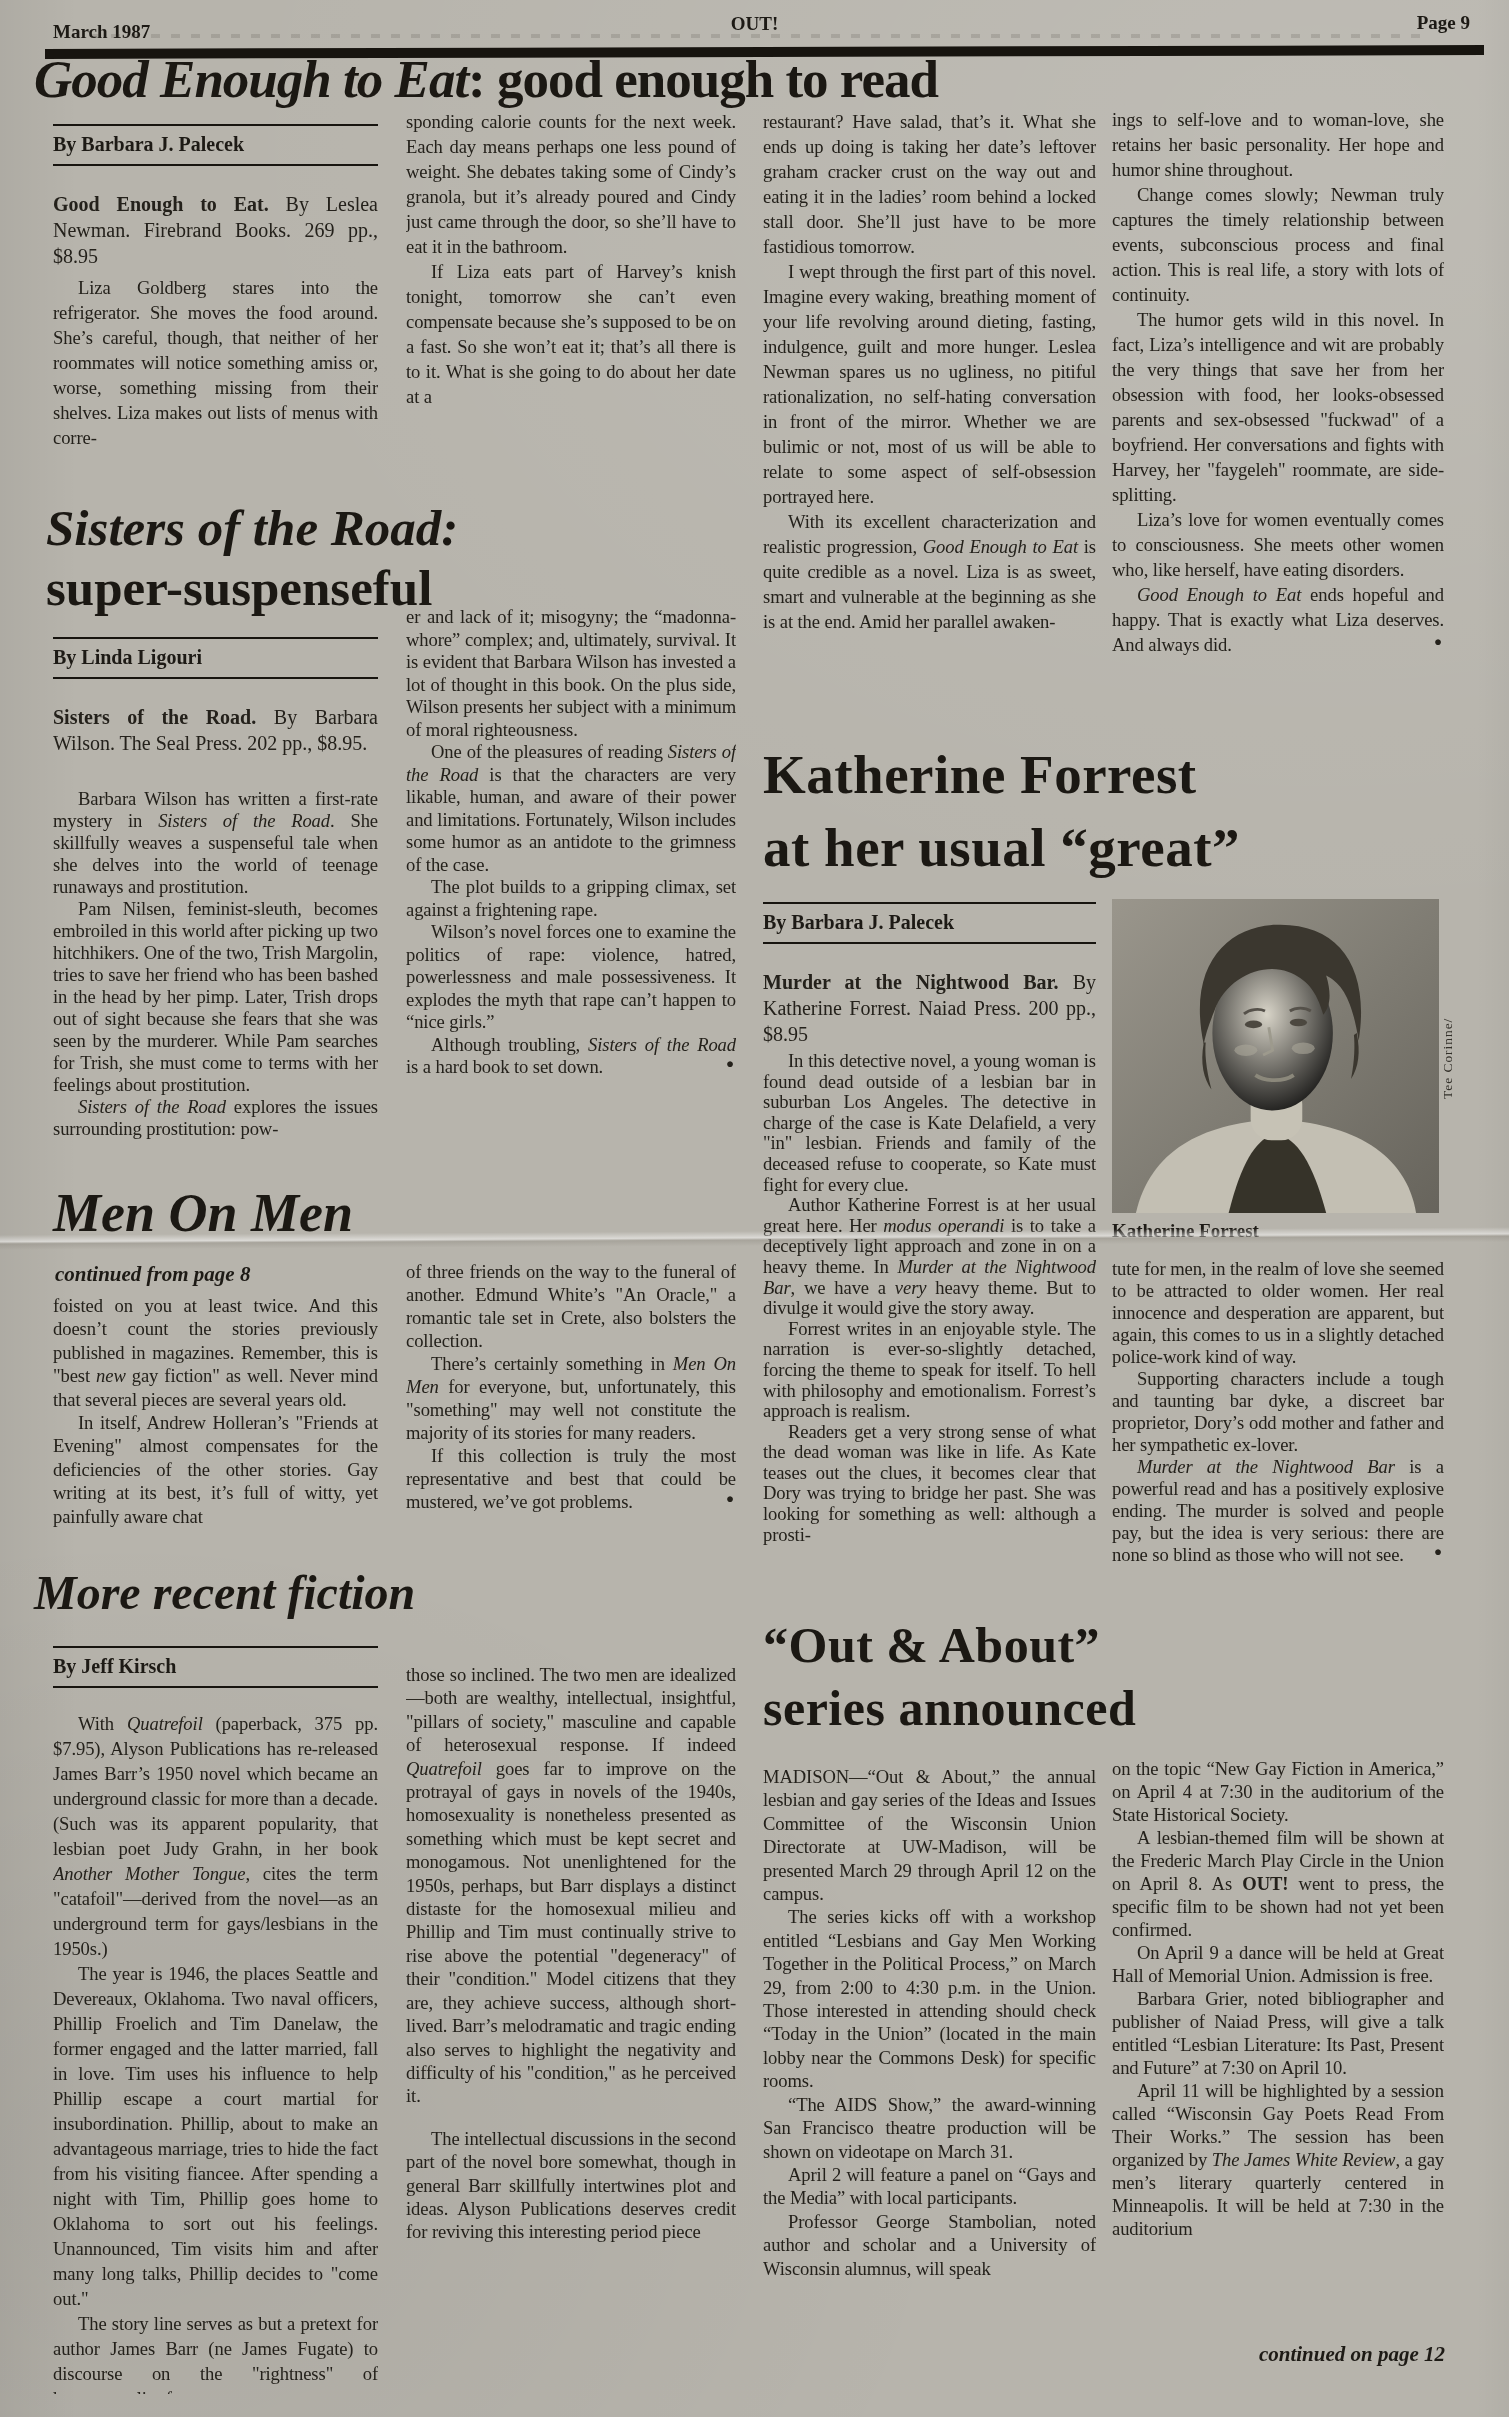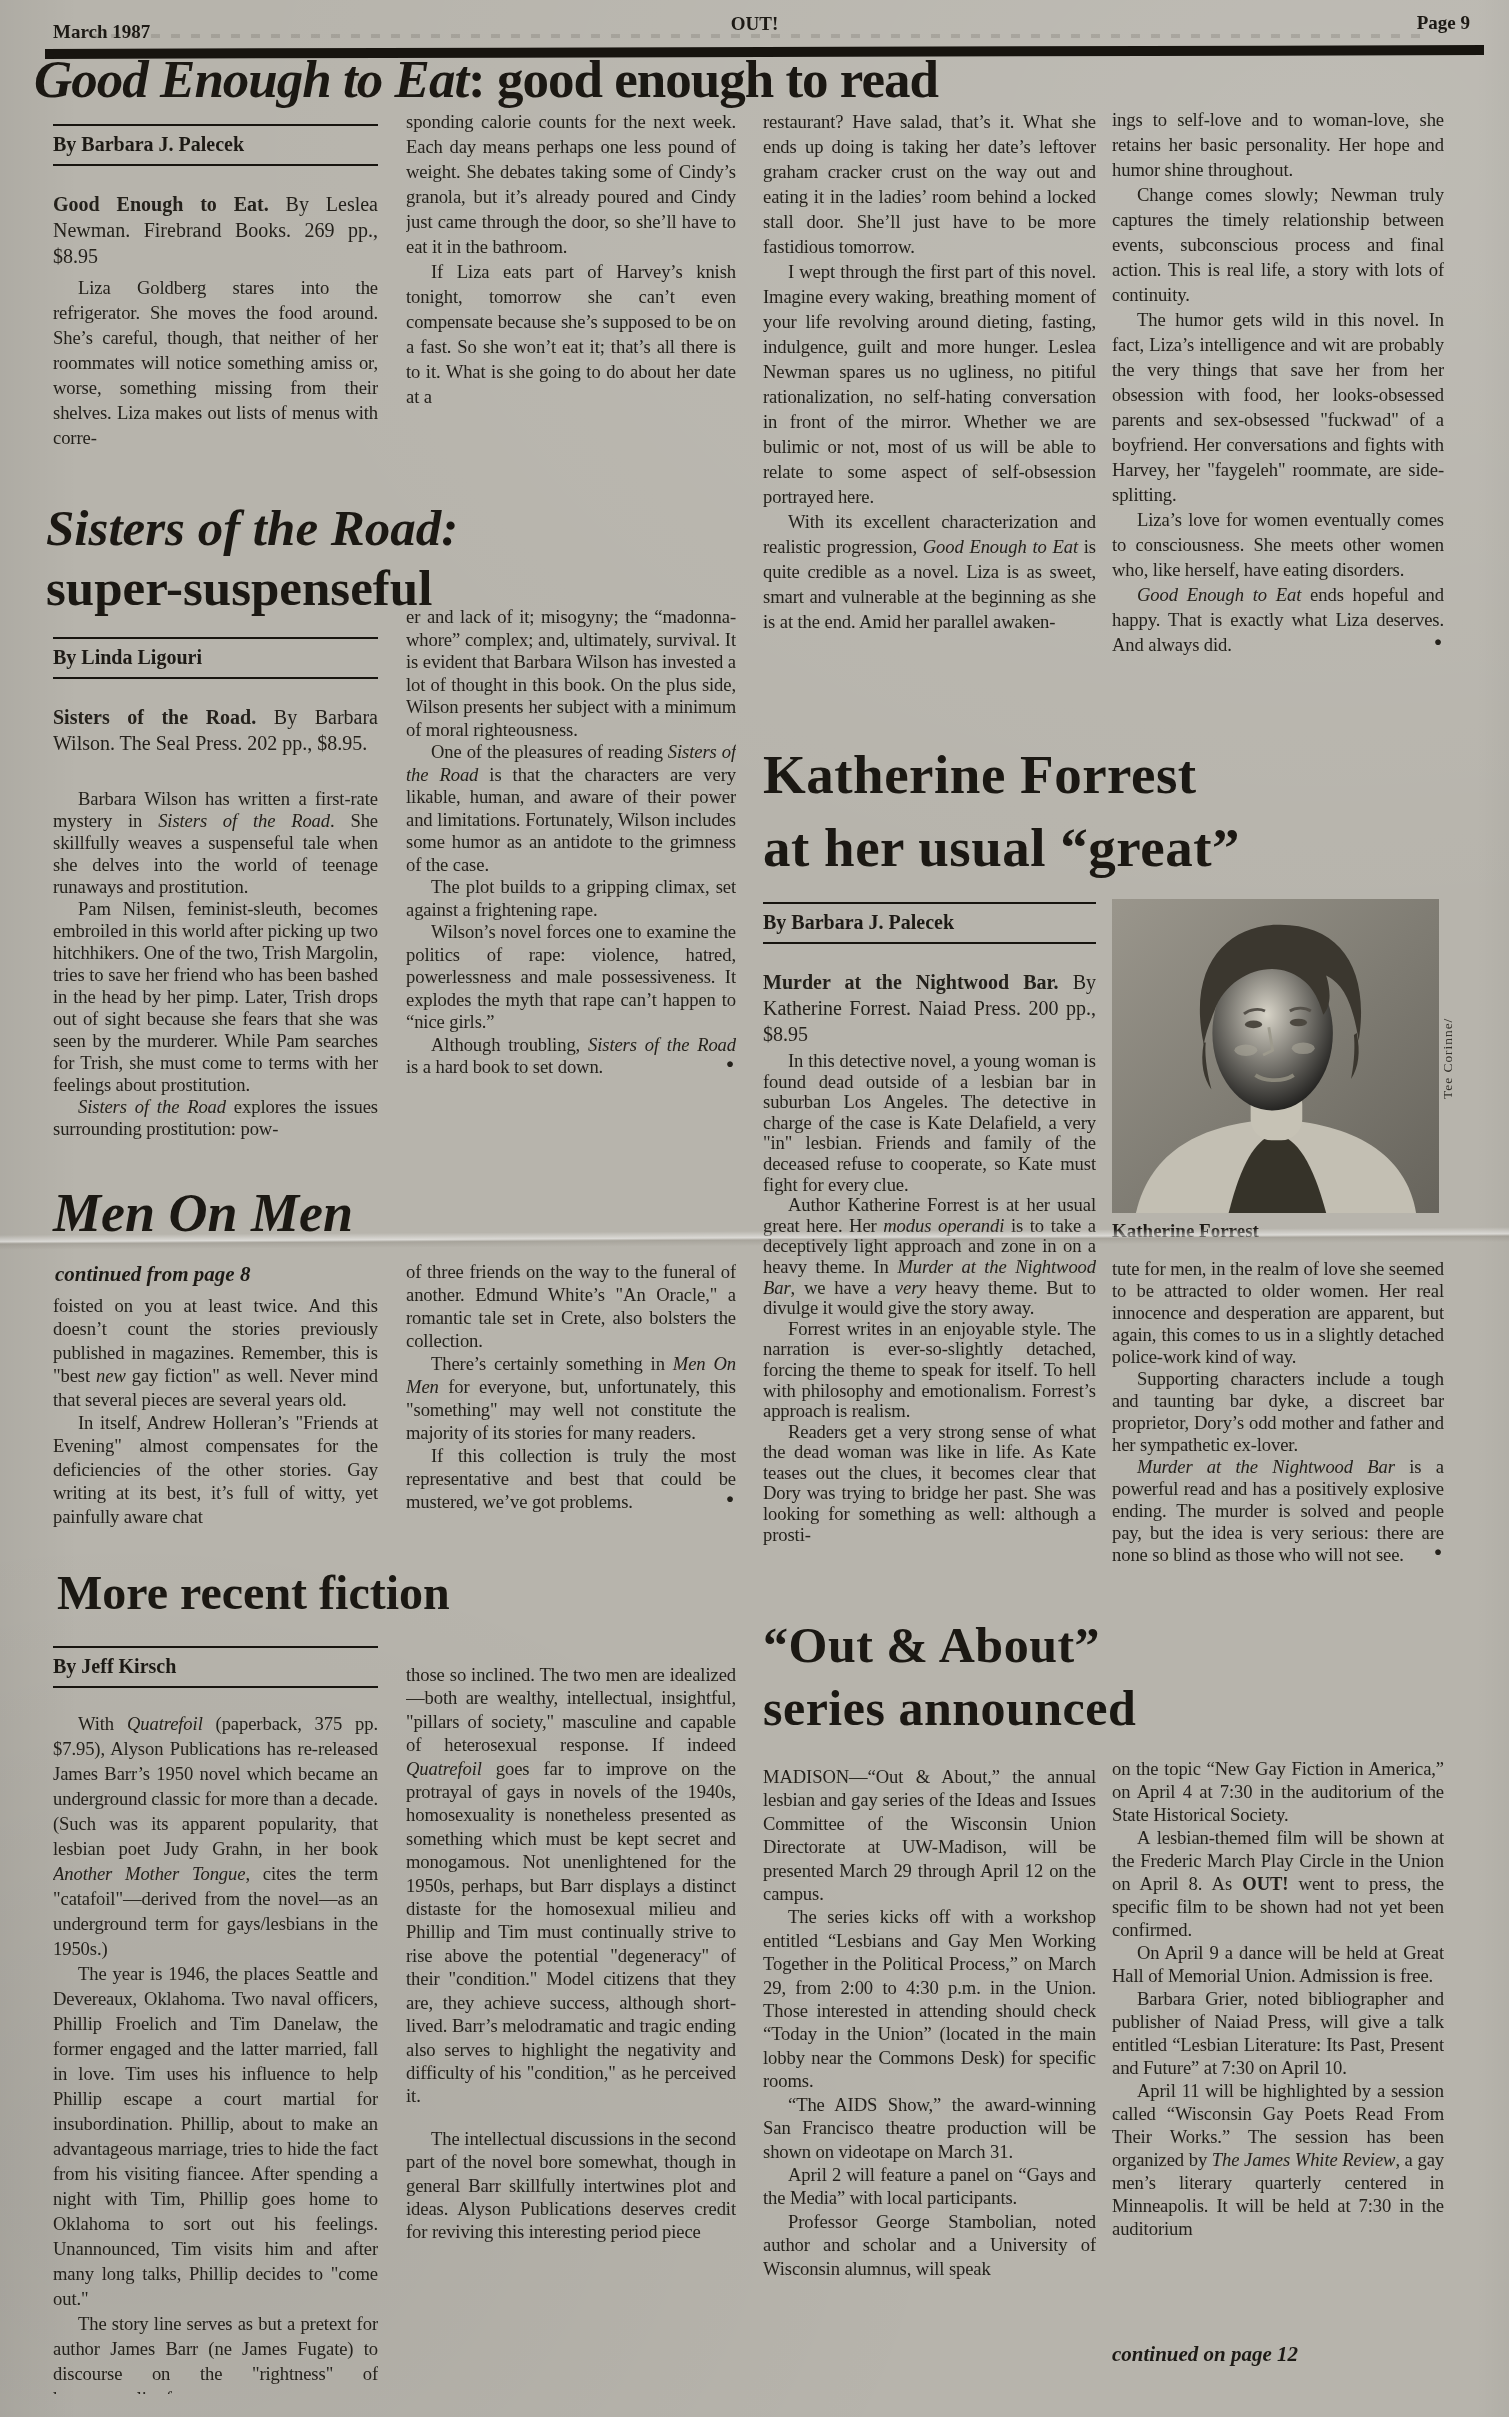--- a/index.html
+++ b/index.html
@@ -171,21 +171,21 @@
   <div class="col bt lh245" style="left:53px;top:1294px;width:325px;height:272px;">
     <p class="cont"><span>foisted on you at least twice. And this doesn’t count the stories previously published in magazines. Remember, this is "best </span><span class="it">new</span><span> gay fiction" as well. Never mind that several pieces are several years old.</span></p>
     <p><span>In itself, Andrew Holleran’s "Friends at Evening" almost compensates for the deficiencies of the other stories. Gay writing at its best, it’s full of witty, yet painfully aware chat</span></p>
   </div>
   <div class="col bt lh24" style="left:406px;top:1260px;width:330px;height:287px;">
     <p class="cont"><span>of three friends on the way to the funeral of another. Edmund White’s "An Oracle," a romantic tale set in Crete, also bolsters the collection.</span></p>
     <p><span>There’s certainly something in </span><span class="it">Men On Men</span><span> for everyone, but, unfortunately, this "something" may well not constitute the majority of its stories for many readers.</span></p>
     <p class="rel"><span><span>If this collection is truly the most representative and best that could be mustered, we’ve got problems.</span></span><span class="enddot">●</span></p>
   </div>
 
-  <h2 class="abs" style="left:57px;top:1566px;font-size:48px;line-height:54px;">More recent fiction</h2>
+  <h2 class="abs" style="left:34px;top:1566px;font-size:48px;line-height:54px;font-style:italic;">More recent fiction</h2>
   <div class="bybox" style="left:53px;top:1646px;width:325px;"><span>By Jeff Kirsch</span></div>
 
   <div class="col bt lh26" style="left:53px;top:1711px;width:325px;height:683px;">
     <p><span>With </span><span class="it">Quatrefoil</span><span> (paperback, 375 pp. $7.95), Alyson Publications has re-released James Barr’s 1950 novel which became an underground classic for more than a decade. (Such was its apparent popularity, that lesbian poet Judy Grahn, in her book </span><span class="it">Another Mother Tongue</span><span>, cites the term "catafoil"—derived from the novel—as an underground term for gays/lesbians in the 1950s.)</span></p>
     <p><span>The year is 1946, the places Seattle and Devereaux, Oklahoma. Two naval officers, Phillip Froelich and Tim Danelaw, the former engaged and the latter married, fall in love. Tim uses his influence to help Phillip escape a court martial for insubordination. Phillip, about to make an advantageous marriage, tries to hide the fact from his visiting fiancee. After spending a night with Tim, Phillip goes home to Oklahoma to sort out his feelings. Unannounced, Tim visits him and after many long talks, Phillip decides to "come out."</span></p>
     <p><span>The story line serves as but a pretext for author James Barr (ne James Fugate) to discourse on the "rightness" of homosexuality for</span></p>
   </div>
   <div class="col bt lh245" style="left:406px;top:1663px;width:330px;height:693px;">
     <p class="cont"><span>those so inclined. The two men are idealized—both are wealthy, intellectual, insightful, "pillars of society," masculine and capable of heterosexual response. If indeed </span><span class="it">Quatrefoil</span><span> goes far to improve on the protrayal of gays in novels of the 1940s, homosexuality is nonetheless presented as something which must be kept secret and monogamous. Not unenlightened for the 1950s, perhaps, but Barr displays a distinct distaste for the homosexual milieu and Phillip and Tim must continually strive to rise above the potential "degeneracy" of their "condition." Model citizens that they are, they achieve success, although short-lived. Barr’s melodramatic and tragic ending also serves to highlight the negativity and difficulty of his "condition," as he perceived it.</span></p>
     <p class="gap"><span>The intellectual discussions in the second part of the novel bore somewhat, though in general Barr skillfully intertwines plot and ideas. Alyson Publications deserves credit for reviving this interesting period piece</span></p>
@@ -203,16 +203,16 @@
     <p><span>April 2 will feature a panel on “Gays and the Media” with local participants.</span></p>
     <p><span>Professor George Stambolian, noted author and scholar and a University of Wisconsin alumnus, will speak</span></p>
   </div>
   <div class="col bt lh24" style="left:1112px;top:1757px;width:332px;height:579px;">
     <p class="cont"><span>on the topic “New Gay Fiction in America,” on April 4 at 7:30 in the auditorium of the State Historical Society.</span></p>
     <p><span>A lesbian-themed film will be shown at the Frederic March Play Circle in the Union on April 8. As </span><span class="bd">OUT!</span><span> went to press, the specific film to be shown had not yet been confirmed.</span></p>
     <p><span>On April 9 a dance will be held at Great Hall of Memorial Union. Admission is free.</span></p>
     <p><span>Barbara Grier, noted bibliographer and publisher of Naiad Press, will give a talk entitled “Lesbian Literature: Its Past, Present and Future” at 7:30 on April 10.</span></p>
     <p><span>April 11 will be highlighted by a session called “Wisconsin Gay Poets Read From Their Works.” The session has been organized by </span><span class="it">The James White Review</span><span>, a gay men’s literary quarterly centered in Minneapolis. It will be held at 7:30 in the auditorium</span></p>
   </div>
-  <div class="contnote" style="left:1112px;top:2342px;width:333px;text-align:left;font-style:italic;">continued on page 12</div>
+  <div class="contnote" style="left:1112px;top:2342px;width:333px;text-align:right;font-style:italic;">continued on page 12</div>
 
 </div>
 
 
 </body></html>

